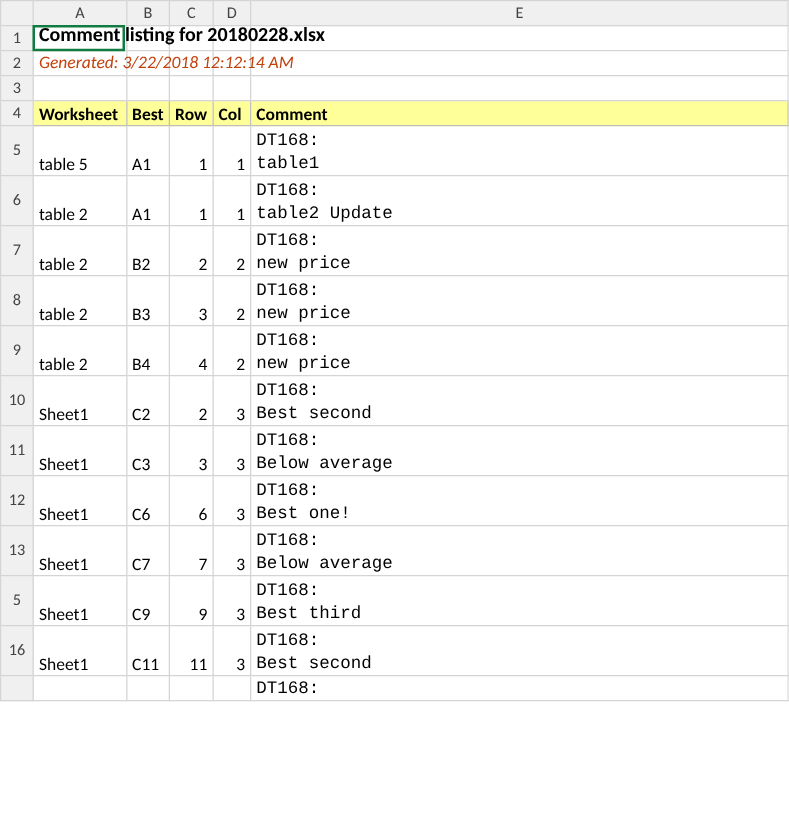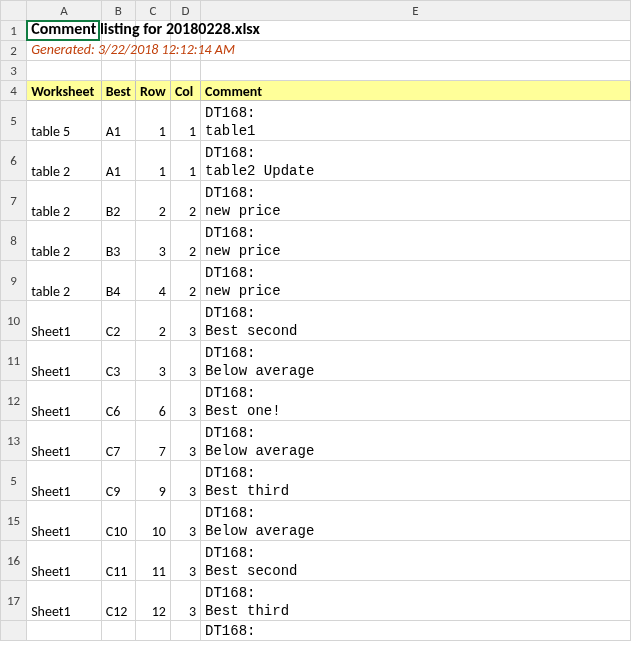--- a/index.html
+++ b/index.html
@@ -191,45 +191,27 @@
     <div class="row">
       <div class="rowhead tall">5</div>
       <div class="cell col-A tall">Sheet1</div>
       <div class="cell col-B tall">C9</div>
       <div class="cell col-C tall num">9</div>
       <div class="cell col-D tall num">3</div>
       <div class="cell col-E tall multi">DT168:
 Best third</div>
     </div>
     <div class="row">
-      <div class="rowhead tall">15</div>
-      <div class="cell col-A tall">Sheet1</div>
-      <div class="cell col-B tall">C10</div>
-      <div class="cell col-C tall num">10</div>
-      <div class="cell col-D tall num">3</div>
-      <div class="cell col-E tall multi">DT168:
-Below average</div>
-    </div>
-    <div class="row">
       <div class="rowhead tall">16</div>
       <div class="cell col-A tall">Sheet1</div>
       <div class="cell col-B tall">C11</div>
       <div class="cell col-C tall num">11</div>
       <div class="cell col-D tall num">3</div>
       <div class="cell col-E tall multi">DT168:
 Best second</div>
-    </div>
-    <div class="row">
-      <div class="rowhead tall">17</div>
-      <div class="cell col-A tall">Sheet1</div>
-      <div class="cell col-B tall">C12</div>
-      <div class="cell col-C tall num">12</div>
-      <div class="cell col-D tall num">3</div>
-      <div class="cell col-E tall multi">DT168:
-Best third</div>
     </div>
     <div class="row">
       <div class="rowhead short"></div>
       <div class="cell col-A short"></div>
       <div class="cell col-B short"></div>
       <div class="cell col-C short"></div>
       <div class="cell col-D short"></div>
       <div class="cell col-E short multi">DT168:</div>
     </div>
   </div>

